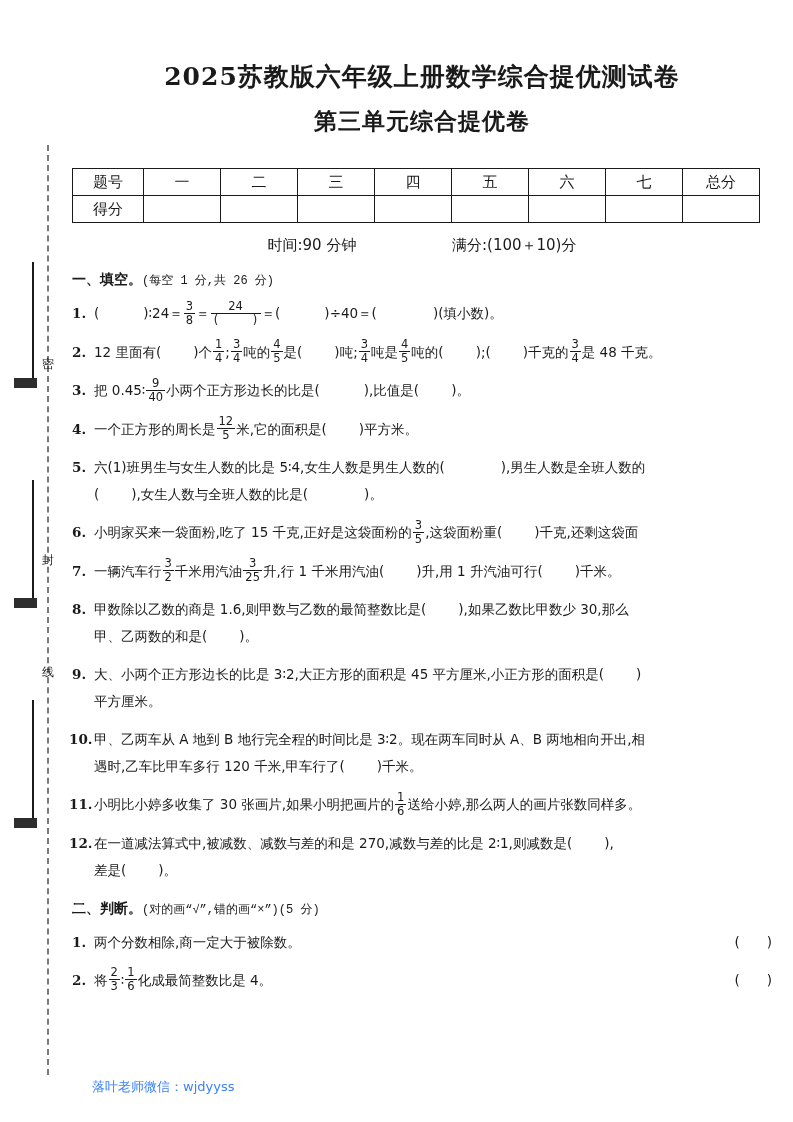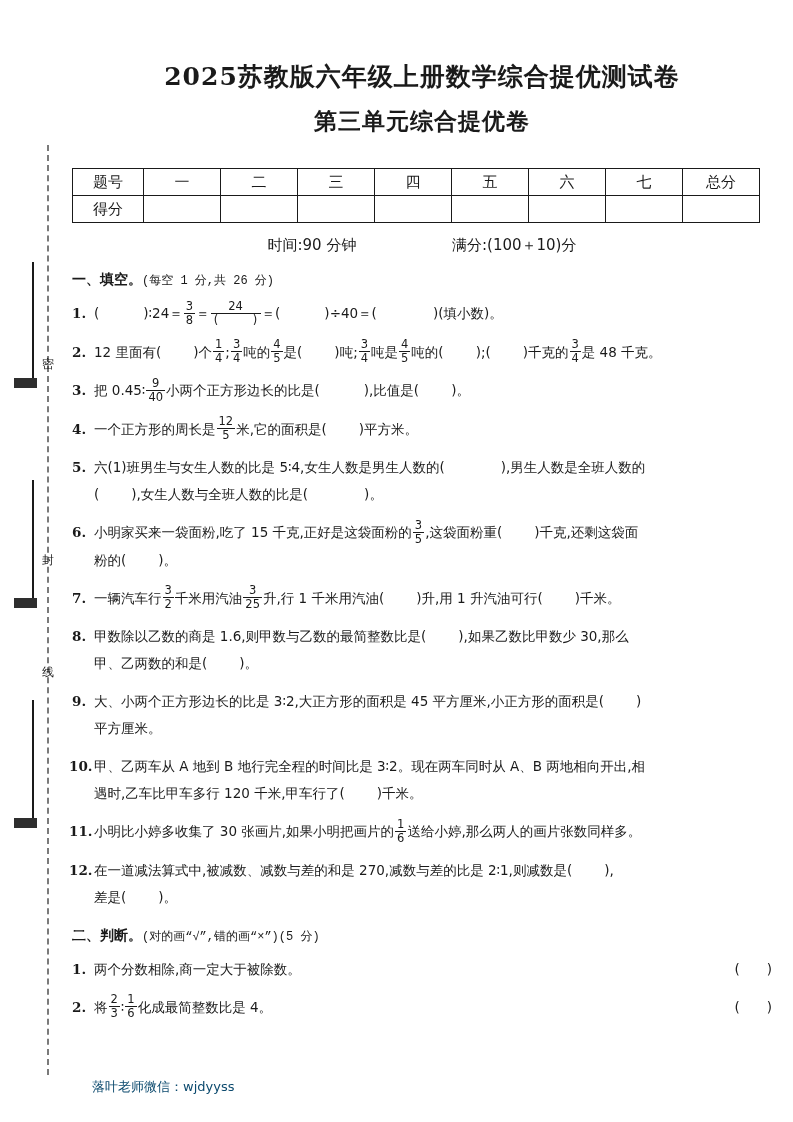--- a/index.html
+++ b/index.html
@@ -172,21 +172,21 @@
     float: right;
     font-size: 13.5px;
     font-family: "DejaVu Sans", sans-serif;
   }
 
   .footer-note {
     position: absolute;
     left: 20px;
     top: 1078px;
     font-size: 13px;
-    color: #0c4a6e;
+    color: #3b82f6;
     font-family: "DejaVu Sans", sans-serif;
   }
 </style>
 </head>
 <body>
 
 <div class="seal-margin">
   <div class="seal-dash"></div>
 
   <div class="seal-rule r1"></div>
@@ -266,21 +266,20 @@
 
   <div class="q">
     <span class="num">5.</span>
     <span>六(1)班男生与女生人数的比是 5∶4,女生人数是男生人数的(</span><span class="blank w3"></span><span>),男生人数是全班人数的</span>
     <span class="line2"><span>(</span><span class="blank w2"></span><span>),女生人数与全班人数的比是(</span><span class="blank w3"></span><span>)。</span></span>
   </div>
 
   <div class="q">
     <span class="num">6.</span>
     <span>小明家买来一袋面粉,吃了 15 千克,正好是这袋面粉的</span><span class="frac"><span class="nu">3</span><span class="de">5</span></span><span>,这袋面粉重(</span><span class="blank w2"></span><span>)千克,还剩这袋面</span>
-    <span class="line2"><span>粉的(</span><span class="blank w2"></span><span>)。</span></span>
   </div>
 
   <div class="q">
     <span class="num">7.</span>
     <span>一辆汽车行</span><span class="frac"><span class="nu">3</span><span class="de">2</span></span><span>千米用汽油</span><span class="frac"><span class="nu">3</span><span class="de">25</span></span><span>升,行 1 千米用汽油(</span><span class="blank w2"></span><span>)升,用 1 升汽油可行(</span><span class="blank w2"></span><span>)千米。</span>
   </div>
 
   <div class="q">
     <span class="num">8.</span>
     <span>甲数除以乙数的商是 1.6,则甲数与乙数的最简整数比是(</span><span class="blank w2"></span><span>),如果乙数比甲数少 30,那么</span>

